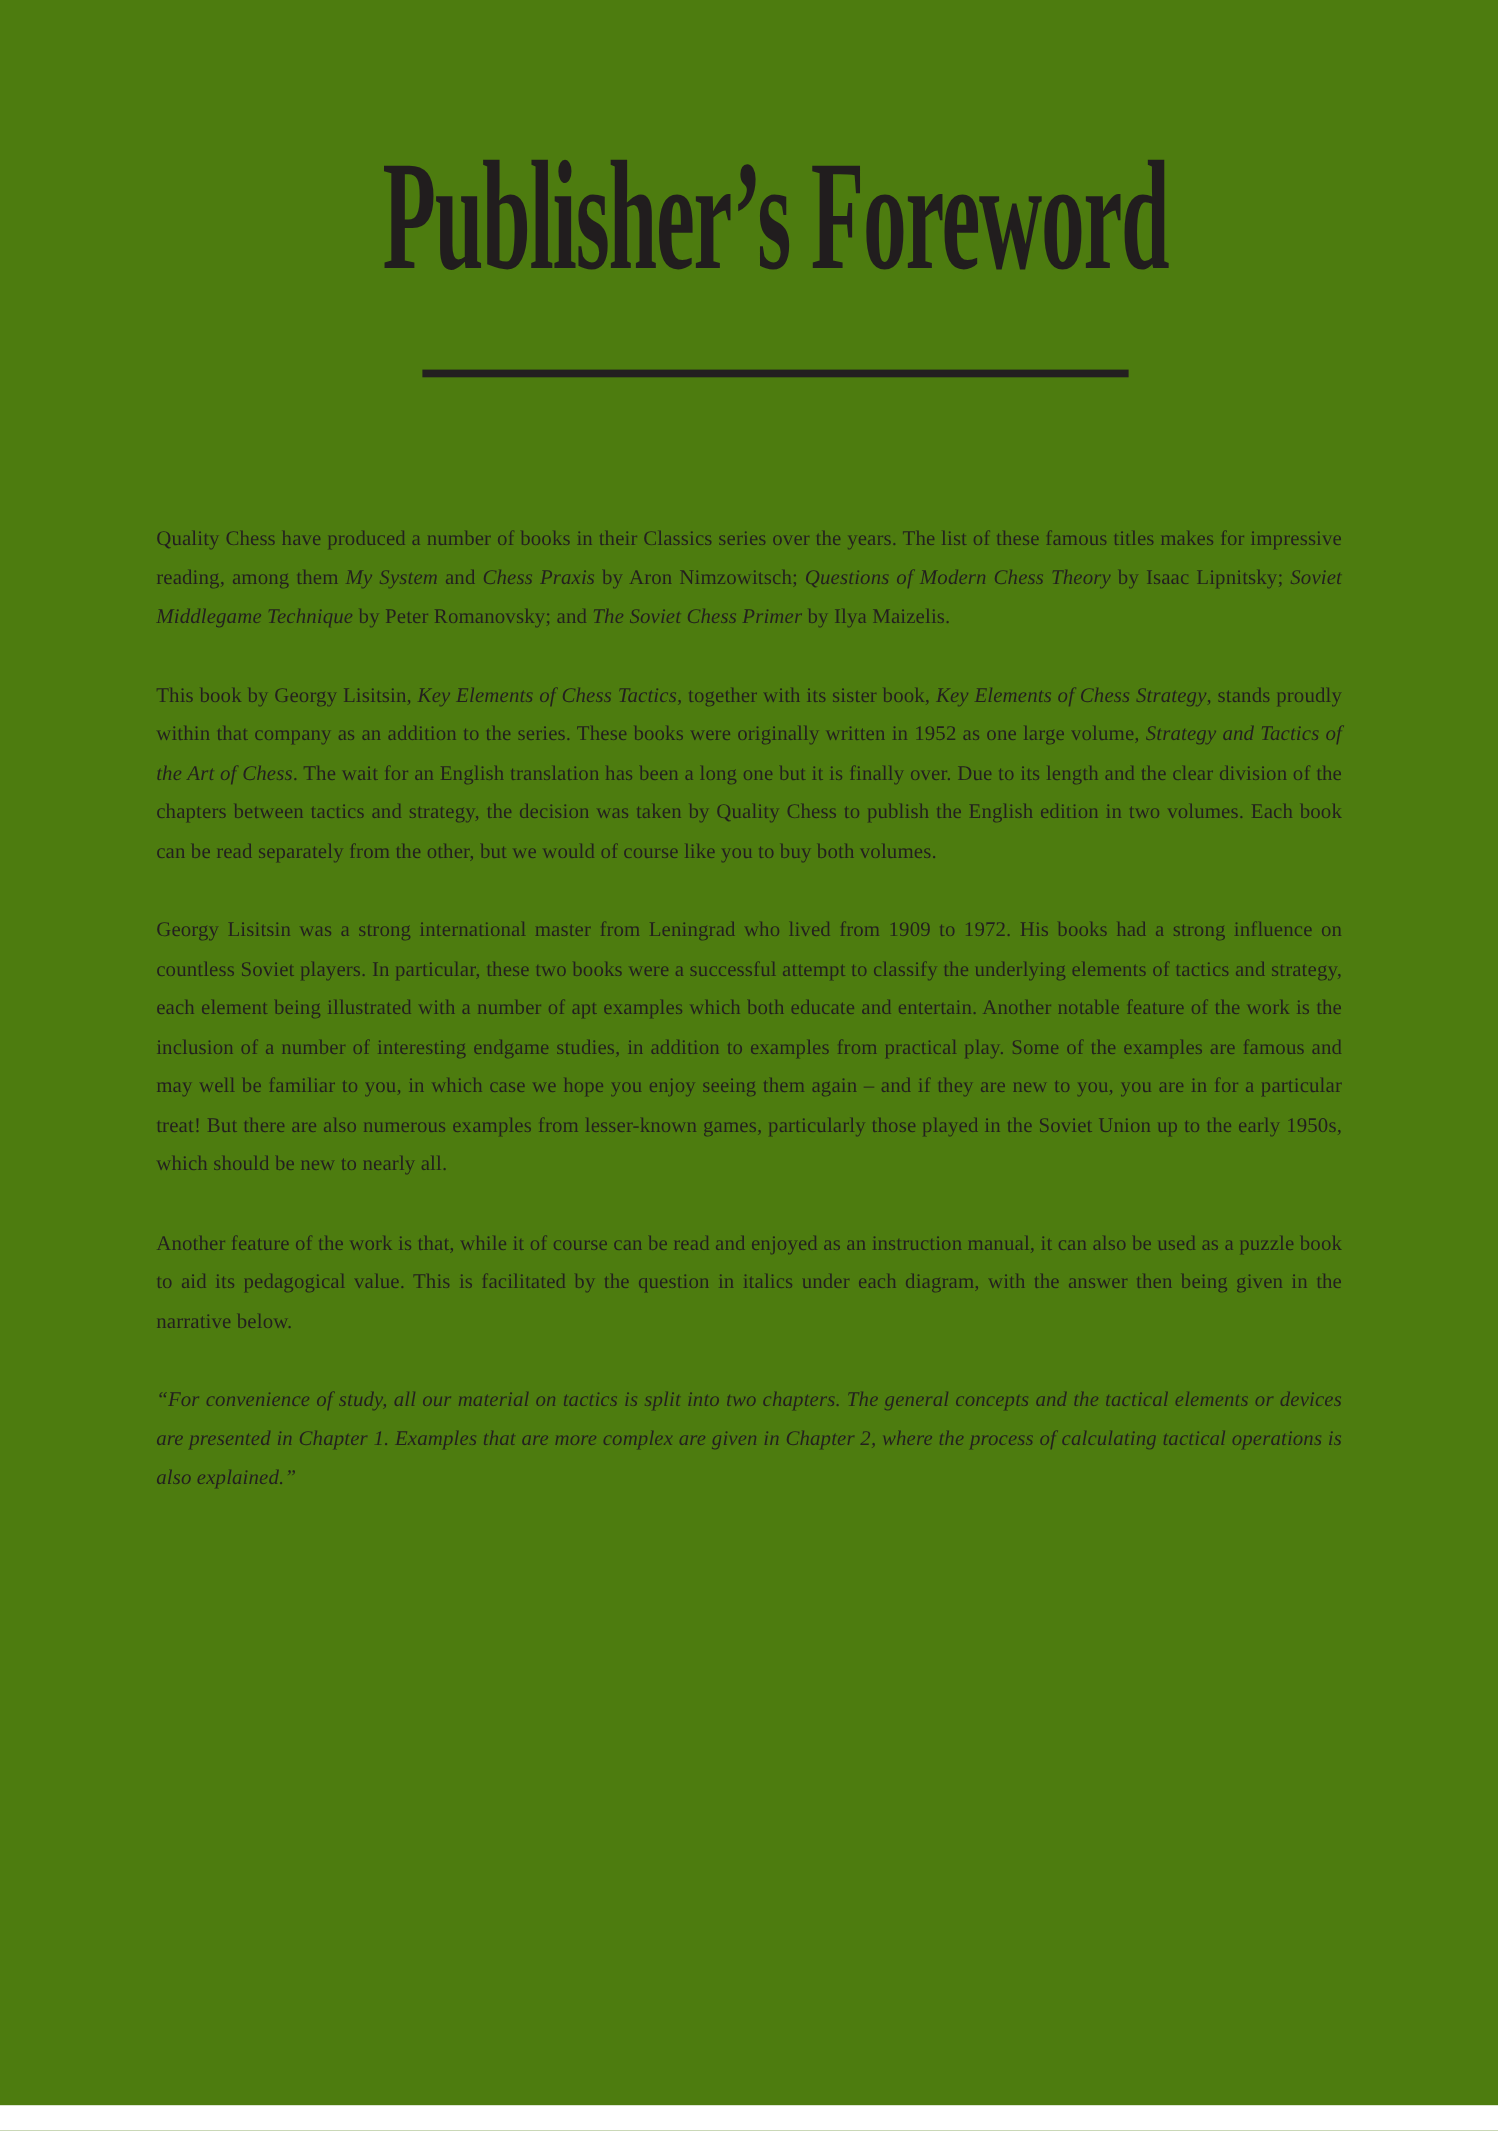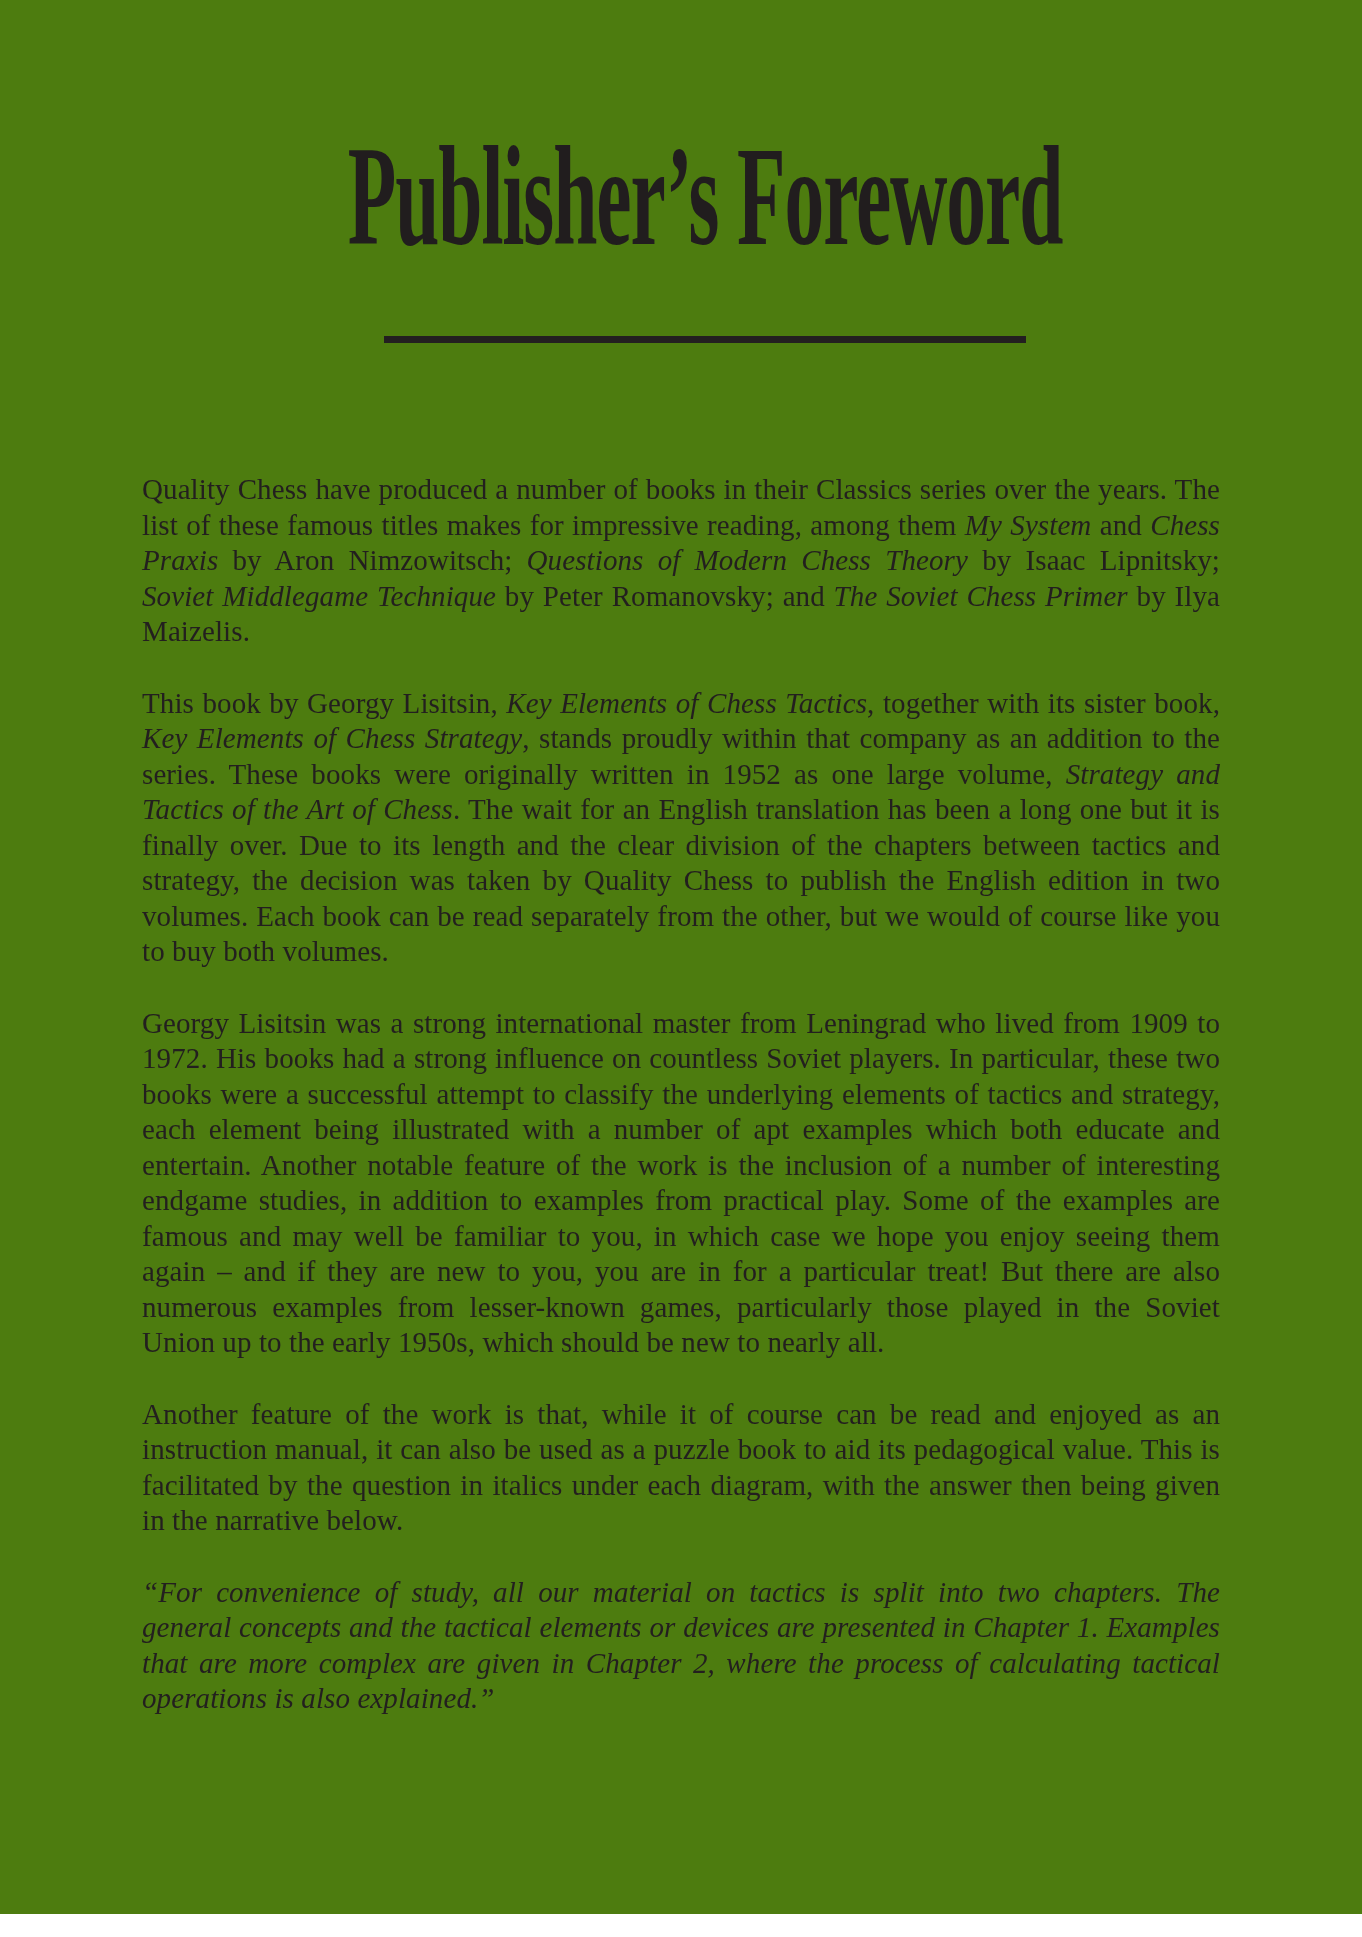--- a/index.html
+++ b/index.html
@@ -45,21 +45,21 @@
     transform: translateX(-50%);
     width: 642px;
     height: 7px;
     background: #231f20;
   }
   .content {
     position: absolute;
     top: 472px;
     left: 142px;
     width: 1078px;
-    font-size: 29px;
+    font-size: 19px;
     line-height: 35.5px;
     text-align: justify;
     letter-spacing: 0.1px;
   }
   .content p {
     margin: 0 0 36px 0;
     padding: 0;
   }
   .content p:last-child {
     margin-bottom: 0;

